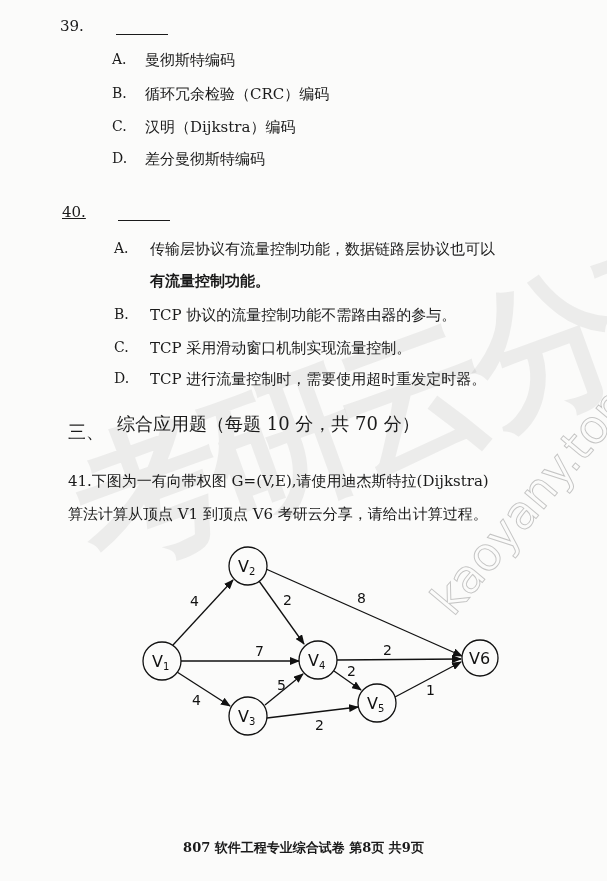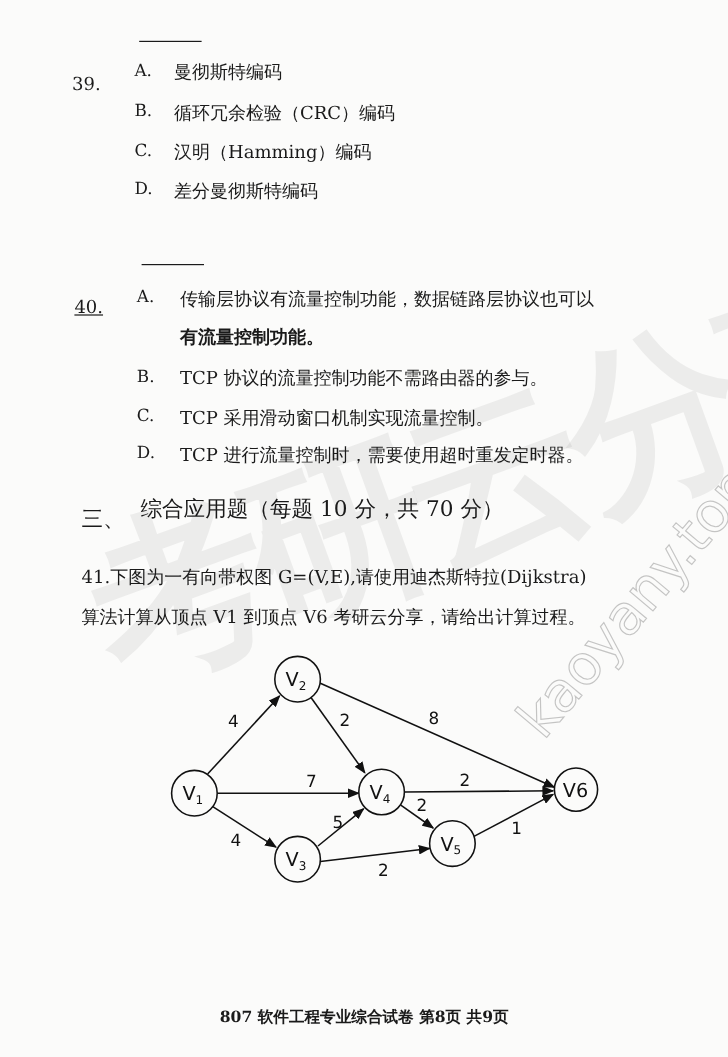--- a/index.html
+++ b/index.html
@@ -17,21 +17,21 @@
     white-space: nowrap; pointer-events: none;
   }
   .watermark-url {
     position: absolute; left: 420px; top: 590px;
     font-family: "DejaVu Sans", sans-serif; font-size: 46px;
     color: transparent; -webkit-text-stroke: 1px rgba(0,0,0,0.22);
     transform: rotate(-50deg); transform-origin: left top; white-space: nowrap;
     pointer-events: none;
   }
   .line { position: absolute; font-size: 15px; white-space: nowrap; }
-  .qnum { position: absolute; font-size: 15px; margin-top: 44px; }
+  .qnum { position: absolute; font-size: 15px; }
   .blank { display: inline-block; width: 52px; border-bottom: 1px solid #1a1a1a; margin-left: 6px; height: 1px; vertical-align: bottom; }
   .opt-letter { position: absolute; font-size: 14px; }
   .section { font-size: 18px; }
   .footer { position: absolute; left: 0; width: 607px; text-align: center; top: 839px; font-size: 13px; font-weight: bold; }
   svg.graph { position: absolute; left: 0; top: 0; }
   svg text { font-family: "DejaVu Sans", "Liberation Sans", sans-serif; }
 </style>
 </head>
 <body>
 
@@ -44,21 +44,21 @@
     <span class="qnum" style="left:60px; top:17px;">39.</span>
     <span class="line" style="left:110px; top:17px;"><span class="blank"></span></span>
 
     <span class="opt-letter" style="left:112px; top:51px;">A.</span>
     <span class="line" style="left:145px; top:51px;">曼彻斯特编码</span>
 
     <span class="opt-letter" style="left:112px; top:85px;">B.</span>
     <span class="line" style="left:145px; top:85px;">循环冗余检验（CRC）编码</span>
 
     <span class="opt-letter" style="left:112px; top:118px;">C.</span>
-    <span class="line" style="left:145px; top:118px;">汉明（Hamming）编码</span>
+    <span class="line" style="left:145px; top:118px;">汉明（Dijkstra）编码</span>
 
     <span class="opt-letter" style="left:112px; top:150px;">D.</span>
     <span class="line" style="left:145px; top:150px;">差分曼彻斯特编码</span>
   </div>
 
   <div>
     <span class="qnum" style="left:62px; top:203px;text-decoration:underline;">40.</span>
     <span class="line" style="left:112px; top:203px;"><span class="blank"></span></span>
 
     <span class="opt-letter" style="left:114px; top:240px;">A.</span>

